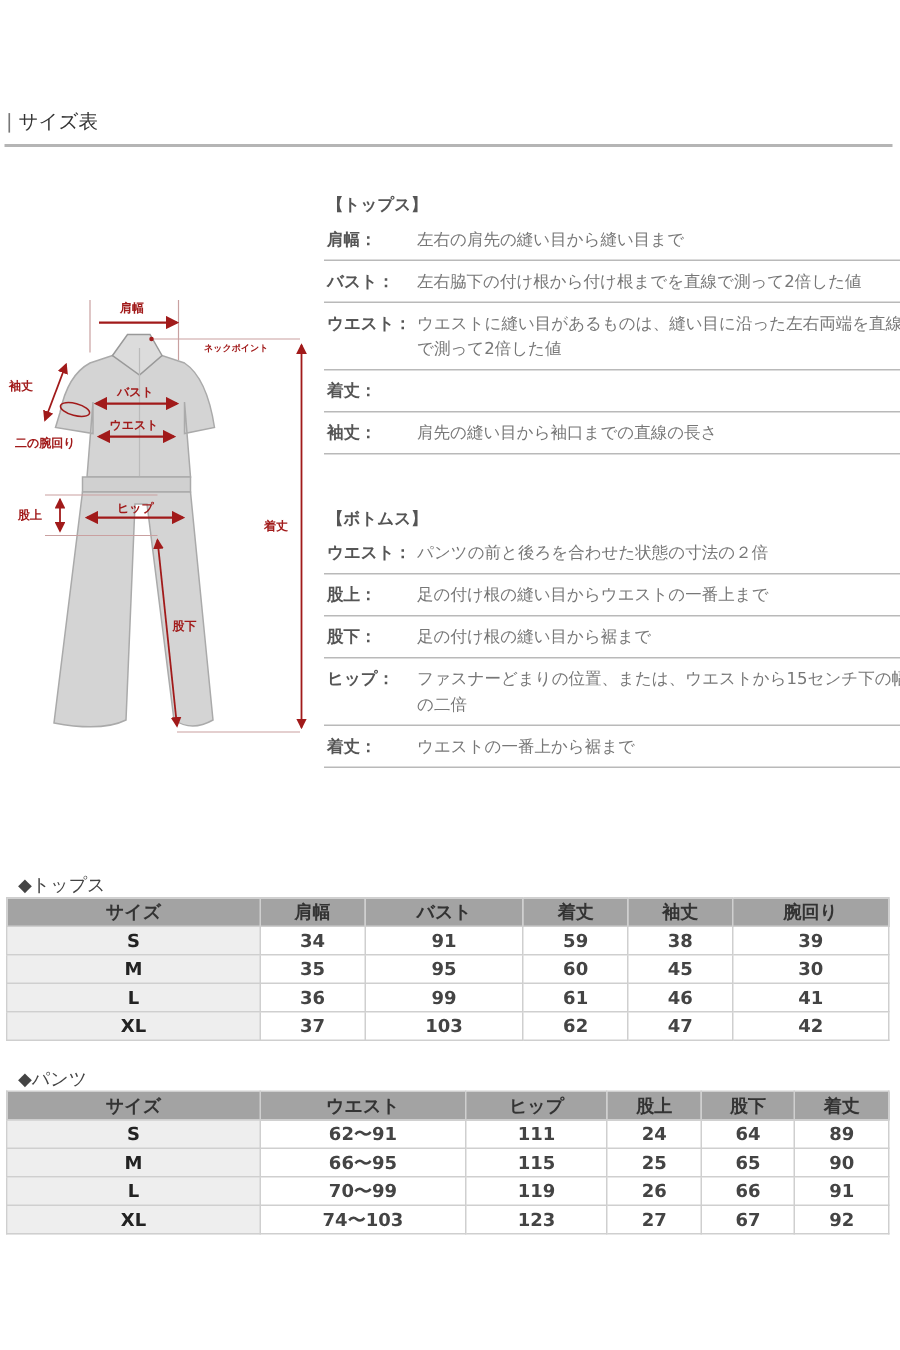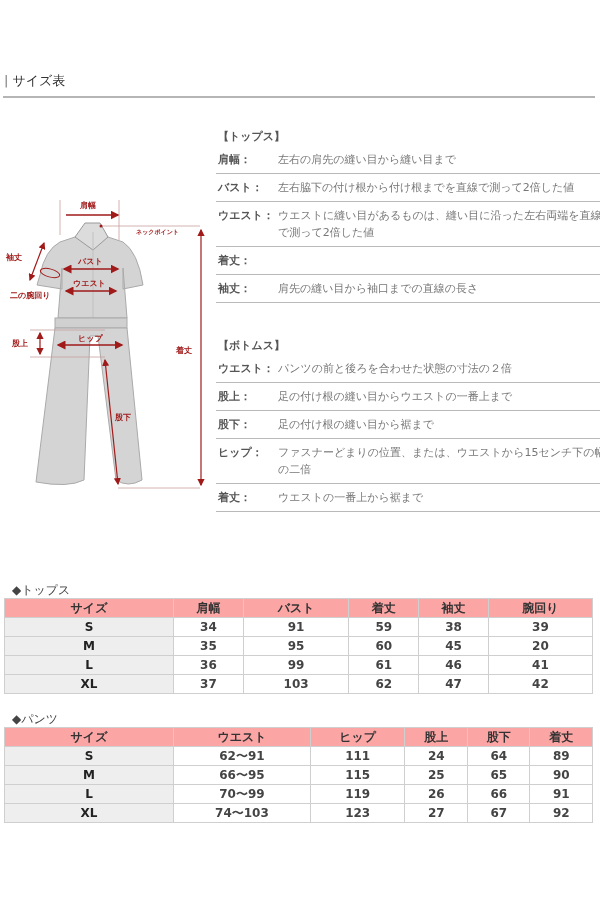--- a/index.html
+++ b/index.html
@@ -19,21 +19,21 @@
   .spec .section-title { font-size: 11px; font-weight: bold; color: #555; height: 18px; line-height: 18px; padding-left: 2px; }
   .spec .row { display: flex; border-bottom: 1px solid #b9b9b9; padding: 5px 0 5px 2px; line-height: 17px; }
   .spec .row .term { width: 60px; flex: none; font-weight: bold; color: #555; font-size: 11px; }
   .spec .row .desc { flex: 1; color: #777; font-size: 11px; }
   .spec .row .desc p { margin: 0; }
   .red-dot { color: #c4161c; }
 
   .table-caption { position: absolute; left: 12px; font-size: 12px; color: #444; }
   table.size { position: absolute; left: 4px; width: 589px; border-collapse: collapse; font-size: 12px; }
   table.size th, table.size td { border: 1px solid #cfcfcf; height: 19px; text-align: center; color: #444; font-weight: bold; padding: 0; }
-  table.size th { background: #fca5a5; font-weight: bold; color: #333; }
+  table.size th { background: #a3a3a3; font-weight: bold; color: #333; }
   table.size td.sizecell { background: #eeeeee; font-weight: bold; color: #222; }
   table.size col.c0 { width: 169px; }
 </style>
 </head>
 <body>
 
 <div class="page-header">
   <span class="bar">|</span><span>サイズ表</span>
 </div>
 <div class="header-rule"></div>
@@ -184,21 +184,21 @@
       <td>59</td>
       <td>38</td>
       <td>39</td>
     </tr>
     <tr>
       <td class="sizecell">M</td>
       <td>35</td>
       <td>95</td>
       <td>60</td>
       <td>45</td>
-      <td>20</td>
+      <td>30</td>
     </tr>
     <tr>
       <td class="sizecell">L</td>
       <td>36</td>
       <td>99</td>
       <td>61</td>
       <td>46</td>
       <td>41</td>
     </tr>
     <tr>

